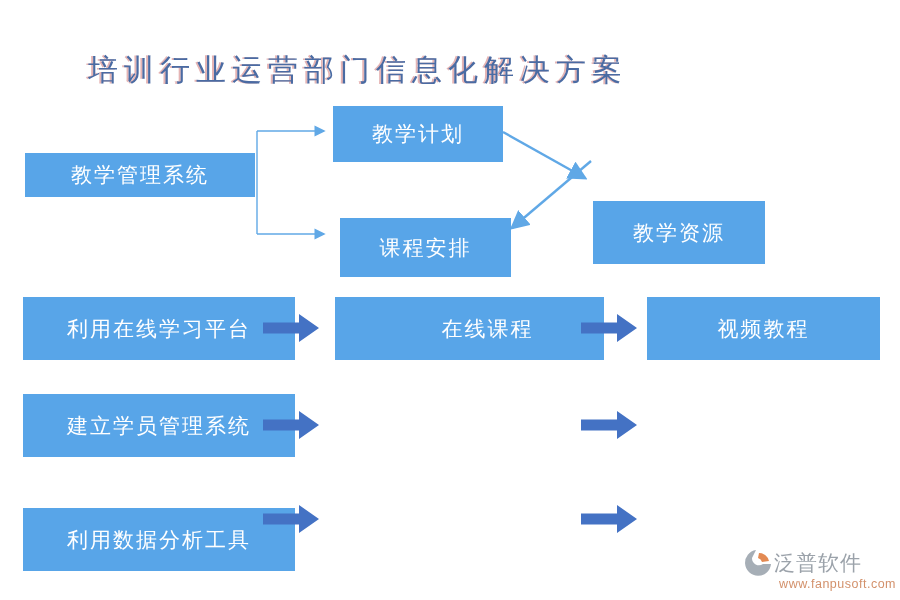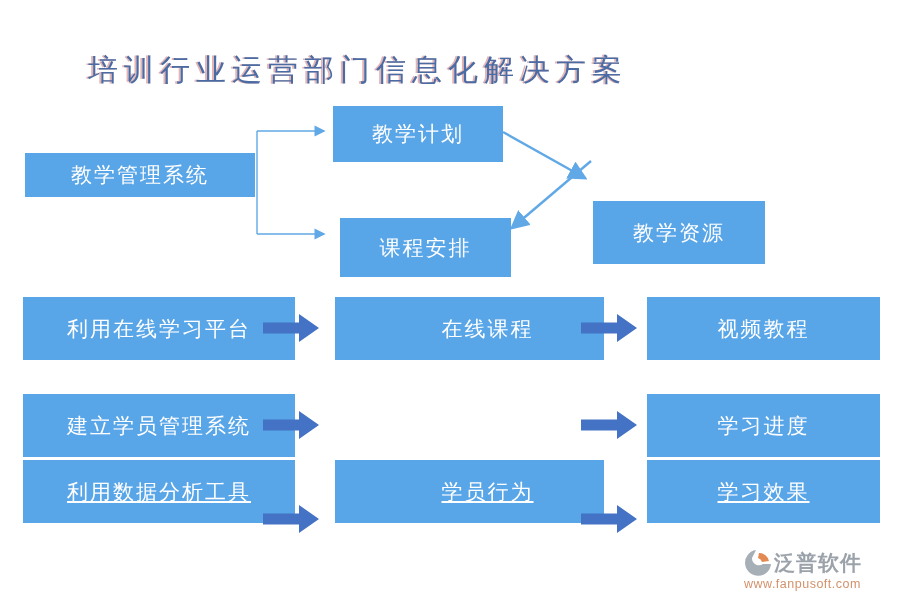--- a/index.html
+++ b/index.html
@@ -21,43 +21,43 @@
   }
   
   .b-system  {left:25px; top:153px;width:230px;height:44px;}
   .b-plan    {left:333px;top:106px;width:170px;height:56px;}
   .b-schedule{left:340px;top:218px;width:171px;height:59px;}
   .b-resource{left:593px;top:153px;width:172px;height:63px;margin-top:48px;}
   
   .col-left {left:23px; width:272px;height:63px;}
   .col-mid  {left:335px;width:233px;height:63px;padding-left:36px;}
   .col-right{left:647px;width:233px;height:63px;}
-  .row1{top:297px;} .row2{top:394px;} .row3{top:460px;text-decoration:underline;}
+  .row1{top:297px;} .row2{top:394px;} .row3{top:508px;}
   
   .block-arrow{position:absolute;width:58px;height:28px;}
   .block-arrow polygon{fill:var(--arrow-blue);}
   .gap1{left:262px;} .gap2{left:580px;}
   .arow1{top:314px;} .arow2{top:411px;} .arow3{top:505px;}
   
   .connectors{position:absolute;left:0;top:0;pointer-events:none;}
   .conn{stroke:var(--connector-blue);fill:none;}
   .conn-thin{stroke-width:1.4px;}
   .conn-thick{stroke-width:2.4px;}
   .marker-head{fill:var(--connector-blue);}
   
   .logo{position:absolute;left:744px;top:549px;width:152px;opacity:0.88;}
   .logo-top{display:flex;align-items:center;}
   .logo-name{
-    font-size:21px;font-weight:bold;letter-spacing:1px;
+    font-size:21px;font-weight:normal;letter-spacing:1px;
     color:var(--logo-gray);margin-left:2px;white-space:nowrap;
   }
   .logo-url{
     font-family:"Liberation Sans","DejaVu Sans",sans-serif;
     font-size:12.5px;letter-spacing:0.5px;color:var(--logo-orange);
-    margin-top:0px;text-align:left;white-space:nowrap;
+    margin-top:0px;text-align:right;white-space:nowrap;
   }
 </style>
 </head>
 <body>
 
 <div class="stage">
 
   <svg class="connectors" width="900" height="600" viewBox="0 0 900 600">
     <defs>
       <marker id="ah" viewBox="0 0 10 10" refX="8.5" refY="5" markerWidth="8" markerHeight="8" orient="auto-start-reverse">
@@ -90,31 +90,28 @@
   </svg>
   <div class="box col-right row1">视频教程</div>
 
   <div class="box col-left row2">建立学员管理系统</div>
   <svg class="block-arrow gap1 arow2" viewBox="0 0 56 28">
     <polygon points="0,8.5 36,8.5 36,0 56,14 36,28 36,19.5 0,19.5"></polygon>
   </svg>
   <svg class="block-arrow gap2 arow2" viewBox="0 0 56 28">
     <polygon points="0,8.5 36,8.5 36,0 56,14 36,28 36,19.5 0,19.5"></polygon>
   </svg>
-  <div class="box col-right row2">学习进度</div>
 
   <div class="box col-left row3">利用数据分析工具</div>
   <svg class="block-arrow gap1 arow3" viewBox="0 0 56 28">
     <polygon points="0,8.5 36,8.5 36,0 56,14 36,28 36,19.5 0,19.5"></polygon>
   </svg>
-  <div class="box col-mid row3">学员行为</div>
   <svg class="block-arrow gap2 arow3" viewBox="0 0 56 28">
     <polygon points="0,8.5 36,8.5 36,0 56,14 36,28 36,19.5 0,19.5"></polygon>
   </svg>
-  <div class="box col-right row3">学习效果</div>
 
   <div class="logo">
     <div class="logo-top">
       <svg width="28" height="28" viewBox="0 0 28 28">
         <path d="M12 1 A13 13 0 1 0 27 15 L19 15 A7 7 0 0 1 8 9 Z" fill="#9aa3ad"></path>
         <path d="M15 4 A10 10 0 0 1 25 12 L18 13 A5.5 5.5 0 0 0 14 9 Z" fill="#e07b3c"></path>
       </svg>
       <span class="logo-name">泛普软件</span>
     </div>
     <div class="logo-url">www.fanpusoft.com</div>

